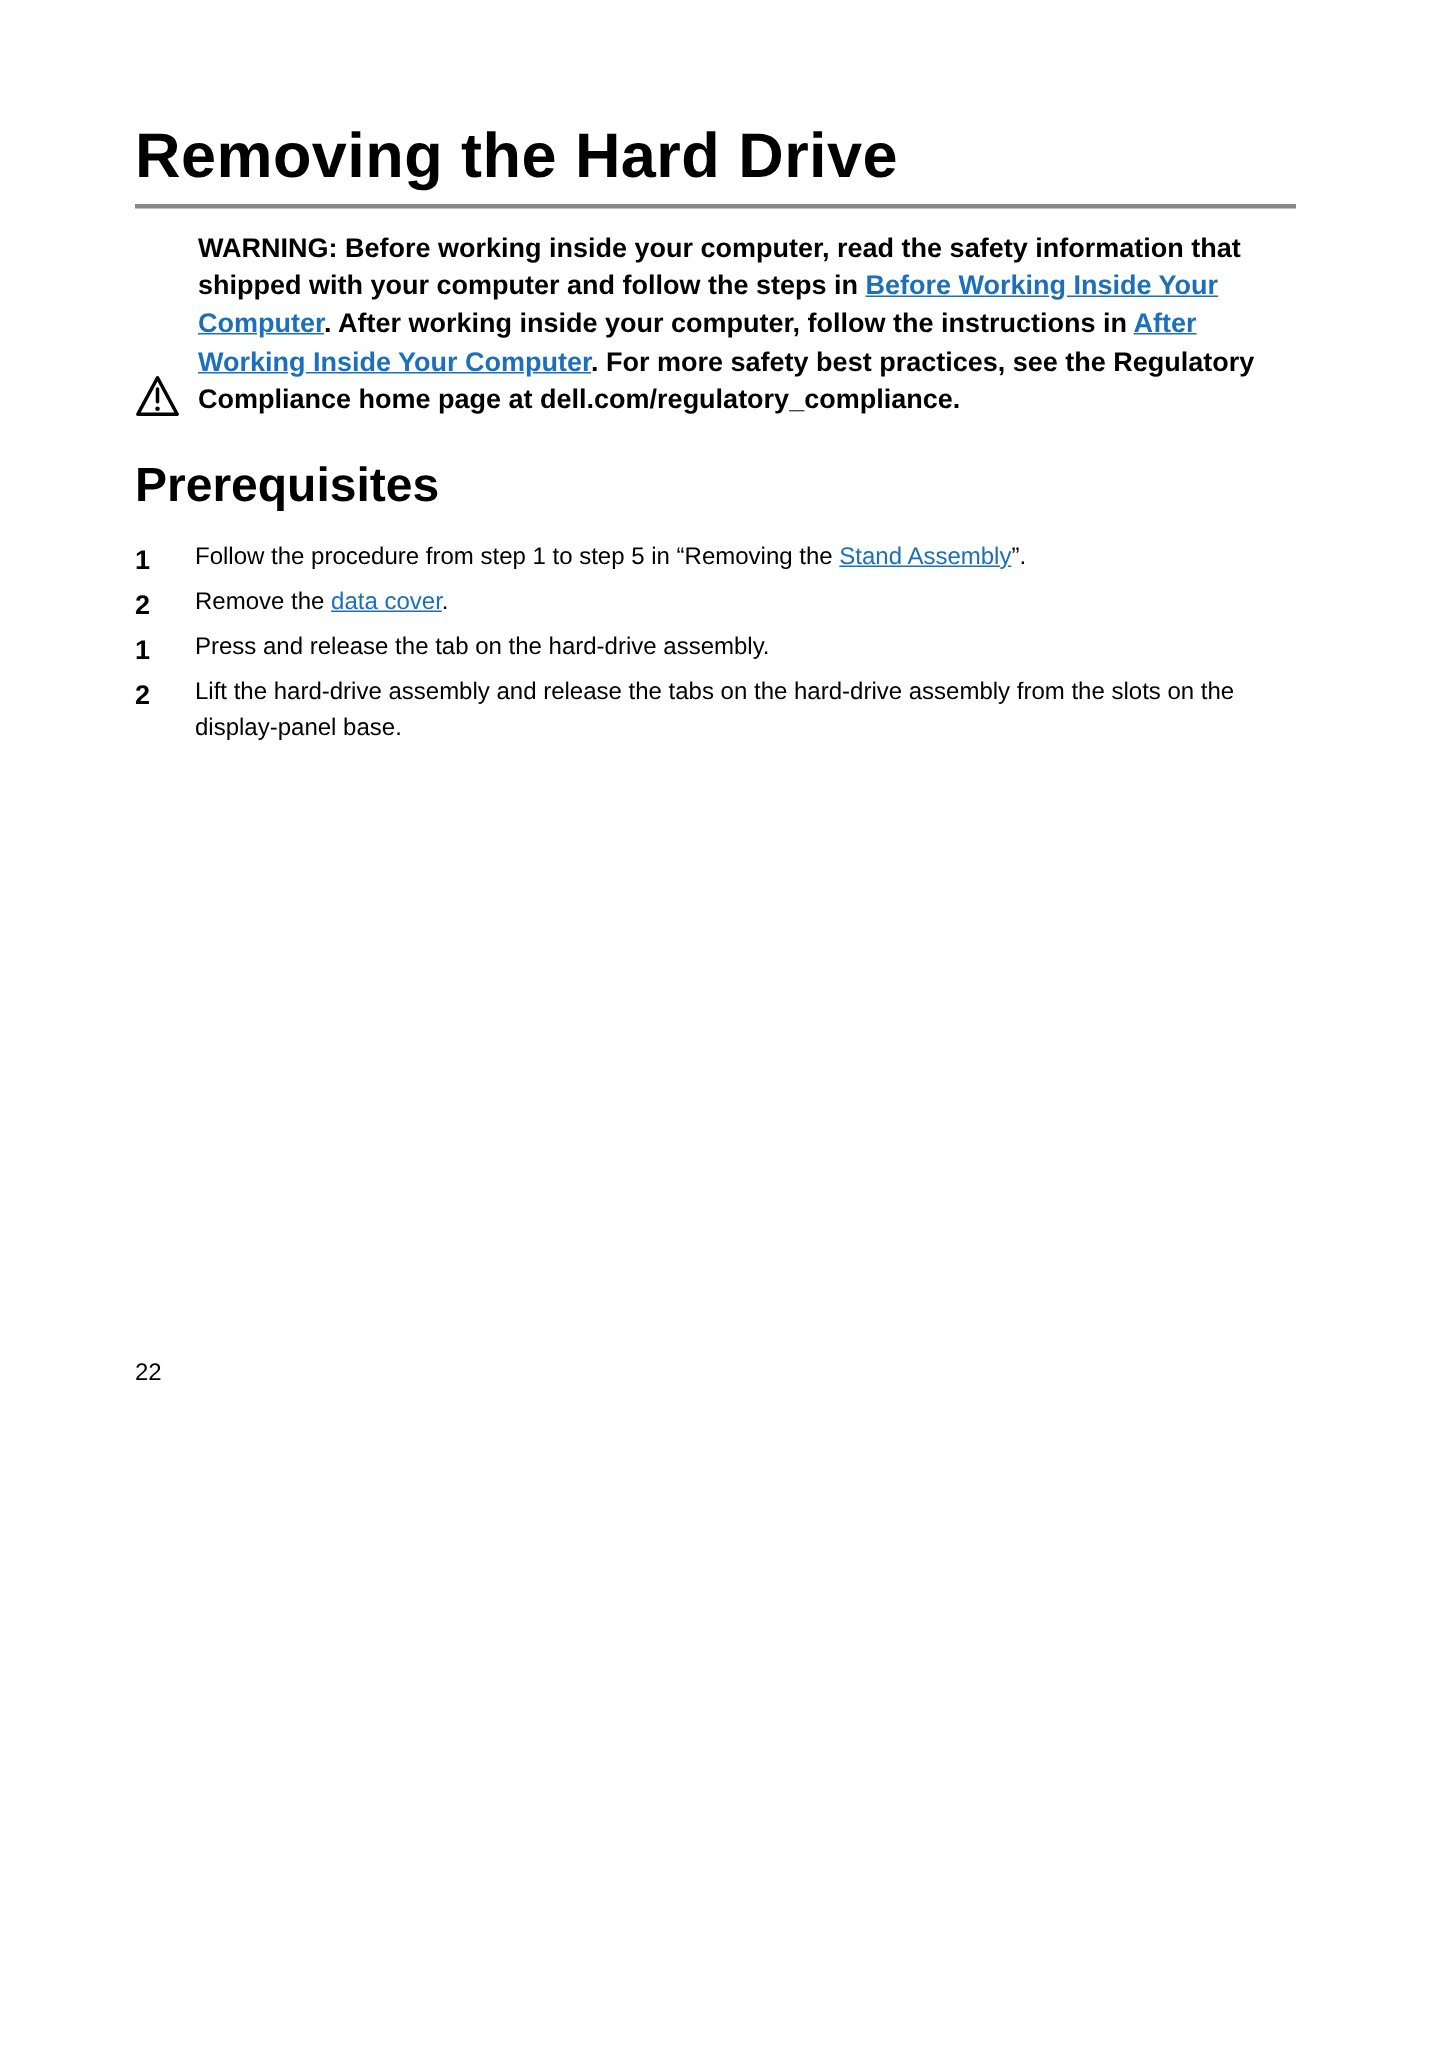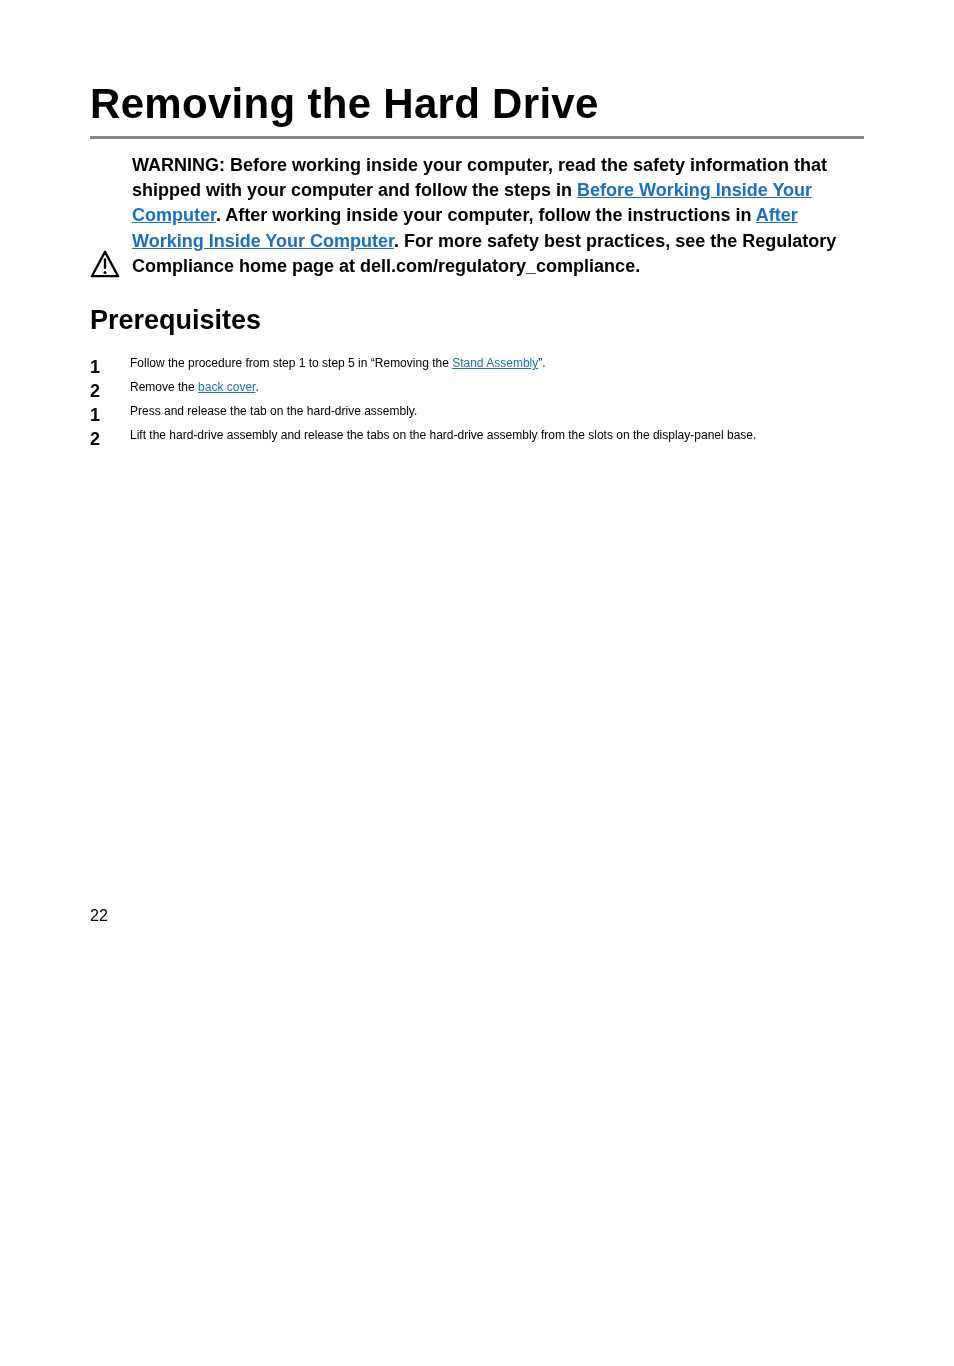--- a/index.html
+++ b/index.html
@@ -42,34 +42,34 @@
     margin-top: 2px;
   }
   .admon-text {
     flex: 1;
   }
   .admon-text a {
     color: #1b6fbb;
     text-decoration: underline;
   }
   h2.section {
-    font-size: 27px;
+    font-size: 32px;
     font-weight: 700;
     margin: 26px 0 18px 0;
   }
   ol.steps {
     margin: 0;
     padding: 0 0 0 40px;
     list-style: none;
     counter-reset: step;
   }
   ol.steps > li {
     counter-increment: step;
     position: relative;
-    font-size: 12px;
+    font-size: 16px;
     line-height: 1.5;
     margin-bottom: 6px;
   }
   ol.steps > li::before {
     content: counter(step);
     position: absolute;
     left: -40px;
     top: 0;
     font-weight: 700;
     font-size: 18px;
@@ -108,21 +108,21 @@
 
 
 
   <h2 class="section">Prerequisites</h2>
 
   <ol class="steps">
     <li>
       <span>Follow the procedure from step 1 to step 5 in “Removing the </span><a href="#">Stand Assembly</a><span>”.</span>
     </li>
     <li>
-      <span>Remove the </span><a href="#">back cover</a><span>.</span>
+      <span>Remove the </span><a href="#">data cover</a><span>.</span>
     </li>
   </ol>
 
 
   <ol class="steps">
     <li>Press and release the tab on the hard-drive assembly.</li>
     <li>Lift the hard-drive assembly and release the tabs on the hard-drive assembly from the slots on the display-panel base.</li>
   </ol>
 
   <div class="page-number">22</div>

